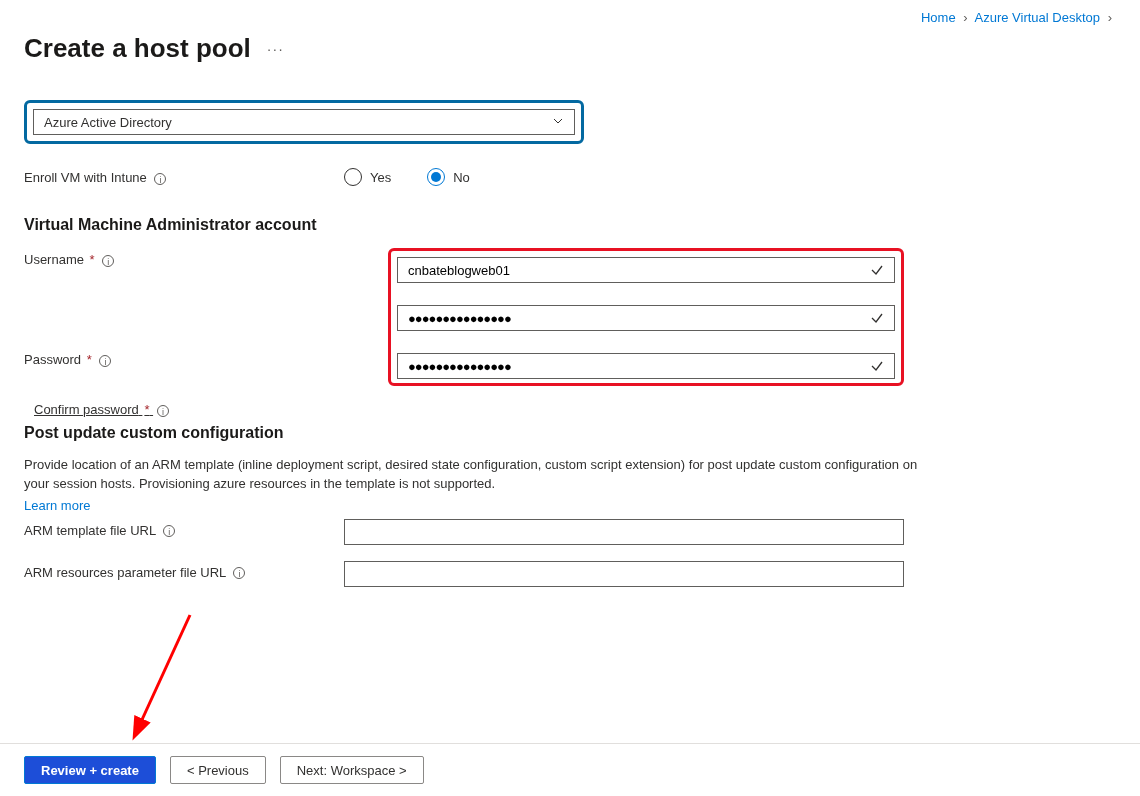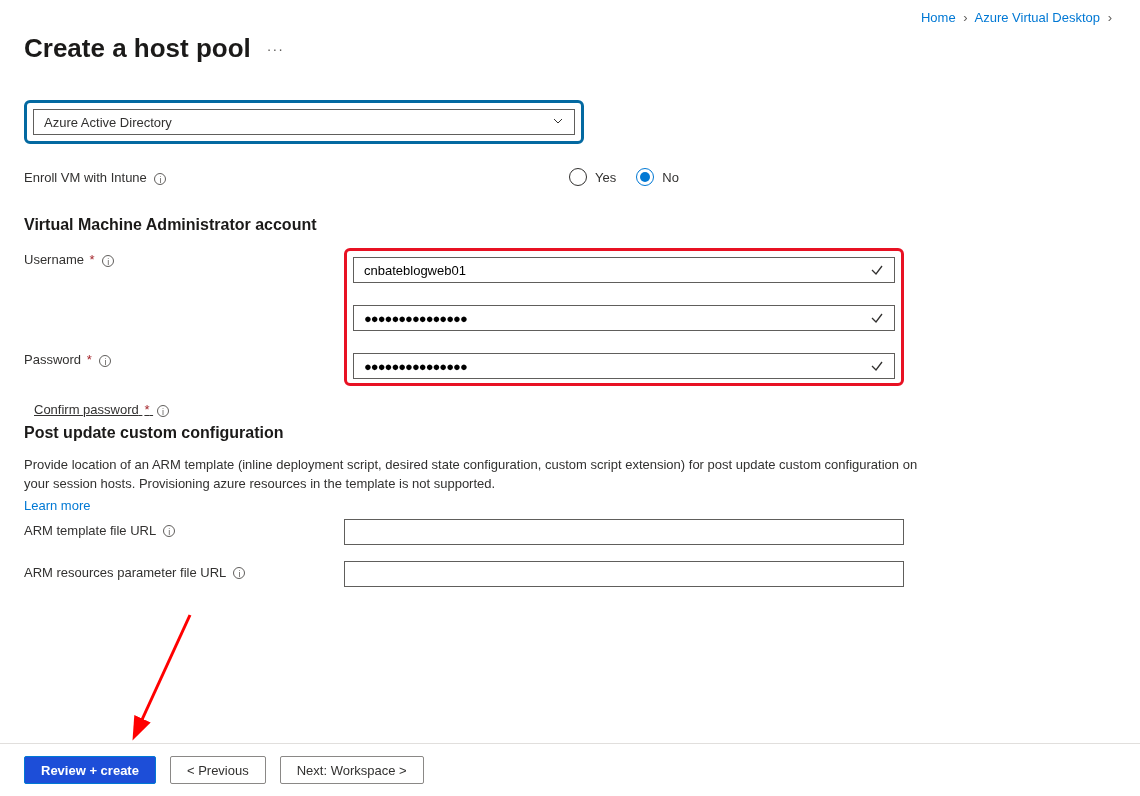--- a/index.html
+++ b/index.html
@@ -18,24 +18,24 @@
 .req { color: #a4262c; margin-left: 2px; }
 .info-icon { display: inline-block; width: 12px; height: 12px; border: 1px solid #605e5c; border-radius: 50%; font-size: 9px; line-height: 12px; text-align: center; color: #605e5c; margin-left: 4px; vertical-align: middle; cursor: pointer; }
 .dropdown { position: relative; border: 1px solid #605e5c; height: 26px; display: flex; align-items: center; padding: 0 10px; background: #fff; cursor: pointer; width: 100%; }
 .dropdown .chev { position: absolute; right: 10px; top: 5px; }
 .chev svg { width: 12px; height: 12px; }
 .text-input { position: relative; border: 1px solid #605e5c; height: 26px; display: flex; align-items: center; padding: 0 10px; background: #fff; width: 100%; }
 .text-input input { border: none; outline: none; width: 100%; font-size: 13px; font-family: inherit; background: transparent; }
 .check-right { position: absolute; right: 10px; top: 5px; }
 .check-right svg { width: 14px; height: 14px; stroke: #323130; }
 .hi-box { border: 3px solid #0369a1; border-radius: 6px; padding: 6px; }
-.hi-box-multi { border: 3px solid #e81123; border-radius: 6px; padding: 6px 6px 4px 6px; }
+.hi-box-multi { border: 3px solid #e81123; border-radius: 6px; padding: 6px 6px 4px 6px; margin-left: 44px; }
 .hi-box-multi .text-input { margin-bottom: 22px; }
 .hi-box-multi .text-input:last-child { margin-bottom: 0; }
-.radio-group { display: flex; align-items: center; gap: 20px; padding-top: 2px; justify-content: center; }
+.radio-group { display: flex; align-items: center; gap: 36px; padding-top: 2px; }
 .radio { display: flex; align-items: center; gap: 8px; cursor: pointer; }
 .radio-circle { width: 18px; height: 18px; border: 1px solid #323130; border-radius: 50%; display: flex; align-items: center; justify-content: center; }
 .radio-circle.sel { border-color: #0078d4; }
 .radio-dot { width: 10px; height: 10px; background: #0078d4; border-radius: 50%; }
 .section-h { font-size: 16px; font-weight: 600; color: #1b1a19; margin: 30px 0 14px 0; }
 .section-h2 { font-size: 16px; font-weight: 600; color: #1b1a19; margin: 38px 0 14px 0; }
 .desc { font-size: 13px; color: #323130; line-height: 1.45; max-width: 900px; margin-bottom: 4px; }
 .link { color: #0078d4; text-decoration: none; cursor: pointer; }
 .footer { position: absolute; left: 0; right: 0; bottom: 0; border-top: 1px solid #e1dfdd; padding: 12px 24px; display: flex; align-items: center; gap: 14px; background: #fff; }
 .btn { height: 28px; padding: 0 16px; font-size: 13px; font-family: inherit; cursor: pointer; border-radius: 2px; }

